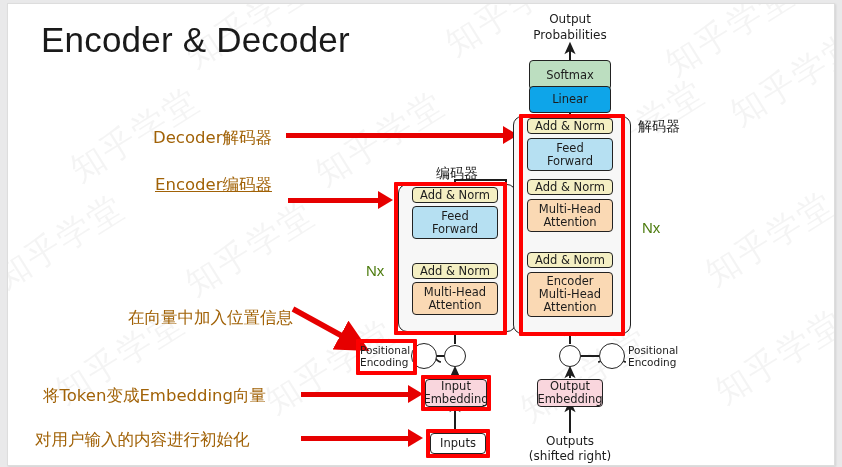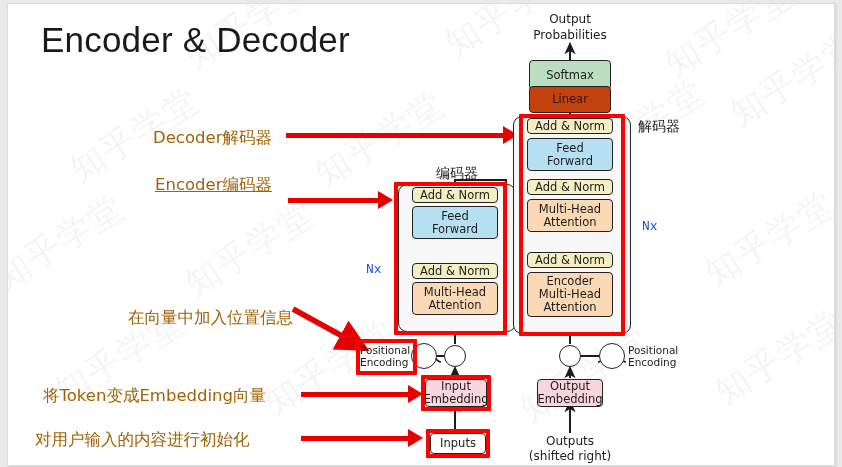--- a/index.html
+++ b/index.html
@@ -85,22 +85,22 @@
   }
   .lbl{
     position:absolute;
     font-size:12px;color:#1c1c1c;
     white-space:nowrap;
     font-family:"DejaVu Sans","Liberation Sans",sans-serif;
     text-align:center;
   }
   .lbl.cn{font-size:14px;}
   .nx{
-    position:absolute;font-size:13px;color:#1d4ed8;
-    font-family:Liberation Mono, monospace;
+    position:absolute;font-size:15px;color:#4d7c0f;
+    font-family:Liberation Sans, sans-serif;
   }
   svg.wires{position:absolute;left:0;top:0;pointer-events:none;}
   .circ{
     position:absolute;box-sizing:border-box;
     border:1.6px solid #222;border-radius:50%;
     background:#fff;
   }
 </style>
 </head>
 <body>
@@ -248,21 +248,21 @@
 
   <div class="shell" style="left:390px;top:180px;width:118px;height:148px;"></div>
   <div class="shell" style="left:505px;top:112px;width:118px;height:218px;"></div>
 
   <div class="lbl" style="left:522px;top:8px;width:80px;">Output</div>
   <div class="lbl" style="left:512px;top:24px;width:100px;">Probabilities</div>
 
   <div class="blk" style="left:521px;top:56px;width:82px;height:30px;background:#bcdec0;">
     <span>Softmax</span>
   </div>
-  <div class="blk" style="left:521px;top:82px;width:82px;height:27px;background:#c2410c;">
+  <div class="blk" style="left:521px;top:82px;width:82px;height:27px;background:#0ea5e9;">
     <span>Linear</span>
   </div>
 
   <div class="blk" style="left:519px;top:114px;width:86px;height:16px;background:#f4efc3;">
     <span>Add &amp; Norm</span>
   </div>
   <div class="blk" style="left:519px;top:134px;width:86px;height:33px;background:#b6e0f2;">
     <span style="white-space:pre-line;">Feed
 Forward</span>
   </div>

